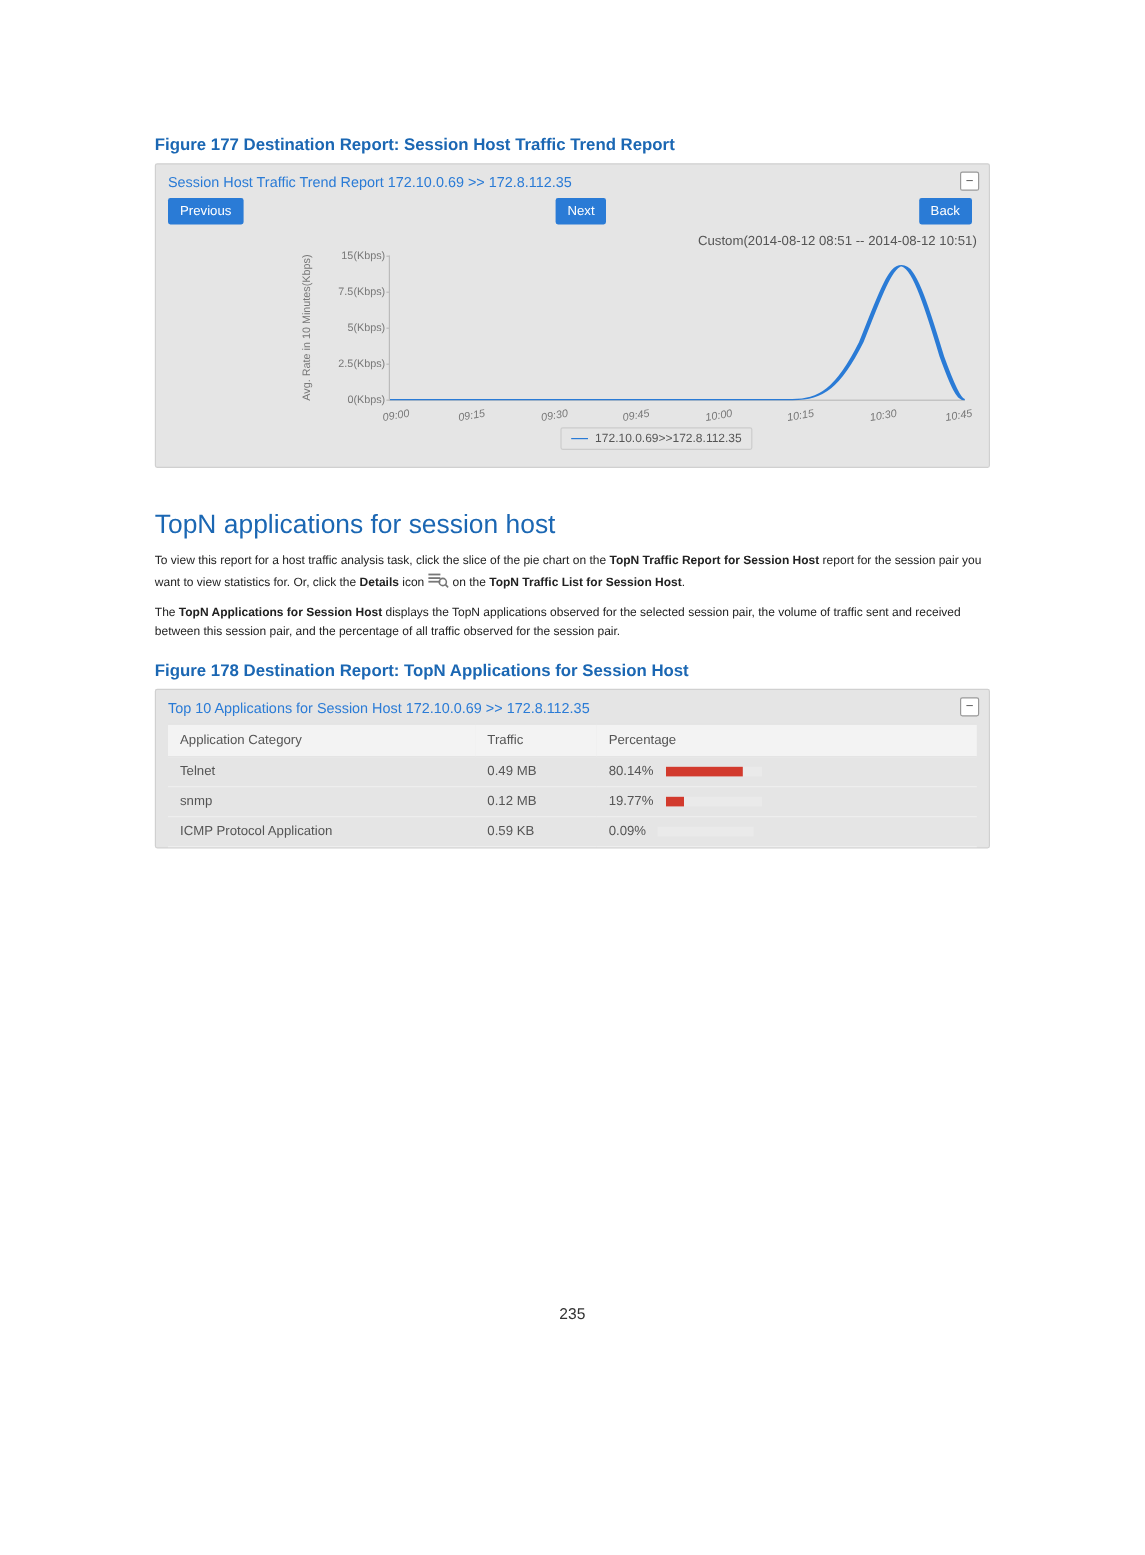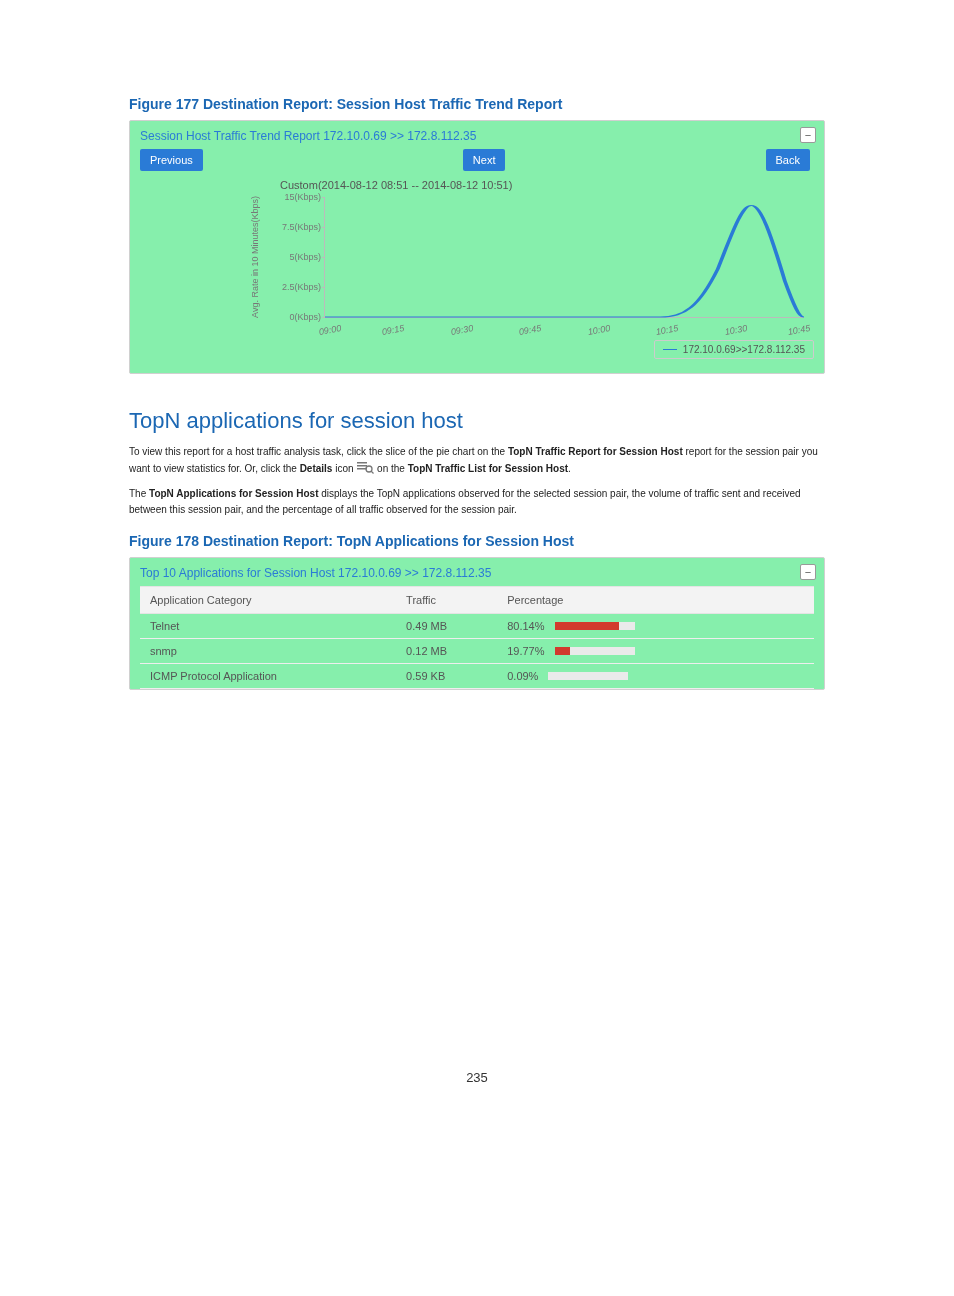--- a/index.html
+++ b/index.html
@@ -1,30 +1,30 @@
 <!DOCTYPE html>
 <html><head>
 <meta charset="utf-8">
 <style>
   html,body{margin:0;padding:0;background:#fff;font-family:Arial,Helvetica,sans-serif;color:#333}
-  .page{width:892px;margin:0 auto;padding:80px 98px 40px 98px;box-sizing:border-box}
+  .page{width:892px;margin:16px auto;padding:80px 98px 40px 98px;box-sizing:border-box}
   .fig-caption{color:#1b67b3;font-weight:bold;font-size:14px;margin:16px 0 8px 0}
-  .panel{border:1px solid #d0d0d0;border-radius:2px;padding:8px 10px 14px 10px;position:relative;background:#86efac}
+  .panel{border:1px solid #d0d0d0;border-radius:2px;padding:8px 10px 14px 10px;position:relative;background:#e5e5e5}
   .panel-title{color:#2a7bd6;font-size:12px;margin-bottom:6px}
   .collapse-btn{position:absolute;top:6px;right:8px;width:14px;height:14px;border:1px solid #999;border-radius:2px;background:#fff;display:flex;align-items:center;justify-content:center;font-size:11px;line-height:1;color:#555;cursor:pointer}
   .btn-row{display:flex;justify-content:space-between;gap:6px;margin:4px 4px 8px 0}
   .btn{background:#2a7bd6;color:#fff;border:none;font-size:11px;padding:5px 10px;border-radius:2px;cursor:pointer}
   .chart-wrap{margin-left:140px;position:relative}
-  .chart-title{text-align:left;font-size:11px;color:#555;margin-bottom:6px}
+  .chart-title{text-align:right;font-size:11px;color:#555;margin-bottom:6px}
   .plot{position:relative;height:120px;margin-left:44px;margin-right:10px;border-left:1px solid #bbb;border-bottom:1px solid #bbb}
   .ytick{position:absolute;left:-50px;width:46px;text-align:right;font-size:9px;color:#777;transform:translateY(-50%)}
   .ytickmark{position:absolute;left:-3px;width:3px;height:1px;background:#bbb}
   .xtick{position:absolute;bottom:-18px;font-size:9px;color:#777;transform:translateX(-50%) rotate(-10deg);transform-origin:center;font-style:italic}
   .yaxis-label{position:absolute;left:-70px;top:50%;transform:translate(-50%,-50%) rotate(-90deg);font-size:9px;color:#777;white-space:nowrap}
-  .legend{margin-top:22px;display:flex;justify-content:flex-end}
+  .legend{margin-top:22px;display:flex;justify-content:center}
   .legend-box{border:1px solid #ccc;border-radius:2px;padding:3px 8px;font-size:10px;color:#555;display:flex;align-items:center;gap:6px}
   .legend-line{width:14px;height:0;border-top:1.5px solid #2a7bd6}
   svg.curve{position:absolute;left:0;top:0;width:100%;height:100%;overflow:visible}
 
   .section-head{color:#1b67b3;font-size:22px;font-weight:normal;margin:34px 0 10px 0}
   p.body{font-size:10px;line-height:1.55;margin:10px 0;color:#222}
   .details-icon{display:inline-block;width:18px;height:14px;vertical-align:-2px}
   .details-icon svg{width:18px;height:14px}
 
   table.apps{width:100%;border-collapse:collapse;font-size:11px;color:#555;margin-top:6px}

